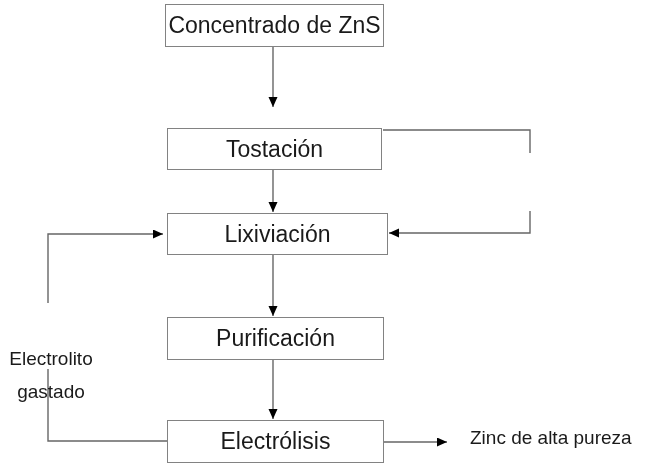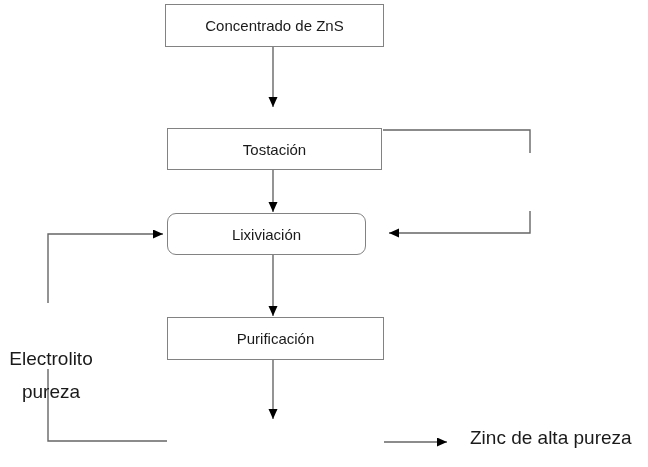--- a/index.html
+++ b/index.html
@@ -36,21 +36,21 @@
     fill:var(--arrowhead,#000);
   }
   .box{
     position:absolute;
     box-sizing:border-box;
     background:var(--background);
     border:1.6px solid var(--box-border);
     display:flex;
     align-items:center;
     justify-content:center;
-    font-size:15px;
+    font-size:23px;
     color:var(--text);
     white-space:nowrap;
   }
   .free-label{
     position:absolute;
     font-size:19px;
     color:var(--text);
     white-space:nowrap;
   }
   .free-label sub{
@@ -90,30 +90,33 @@
   </svg>
 
   <div class="box" style="left:165px; top:4px;  width:219px; height:43px;">
     <span>Concentrado de ZnS</span>
   </div>
 
   <div class="box" style="left:167px; top:108px; width:215px; height:42px;margin-top:20px;">
     <span>Tostación</span>
   </div>
 
-  <div class="box" style="left:167px; top:213px; width:199px; height:42px;border-radius:9px;">
+  <div class="box" style="left:167px; top:213px; width:221px; height:42px;">
     <span>Lixiviación</span>
   </div>
 
   <div class="box" style="left:167px; top:317px; width:217px; height:43px;">
     <span>Purificación</span>
   </div>
 
+  <div class="box" style="left:167px; top:420px; width:217px; height:43px;">
+    <span>Electrólisis</span>
+  </div>
 
 
   <div class="free-label stack" style="left:0px; top:306px; width:102px;margin-top:36px;">
     <span>Electrolito</span>
-    <span>pureza</span>
+    <span>gastado</span>
   </div>
 
   <div class="free-label" style="left:470px; top:427px;">Zinc de alta pureza</div>
 
 </div>
 
 </body></html>

